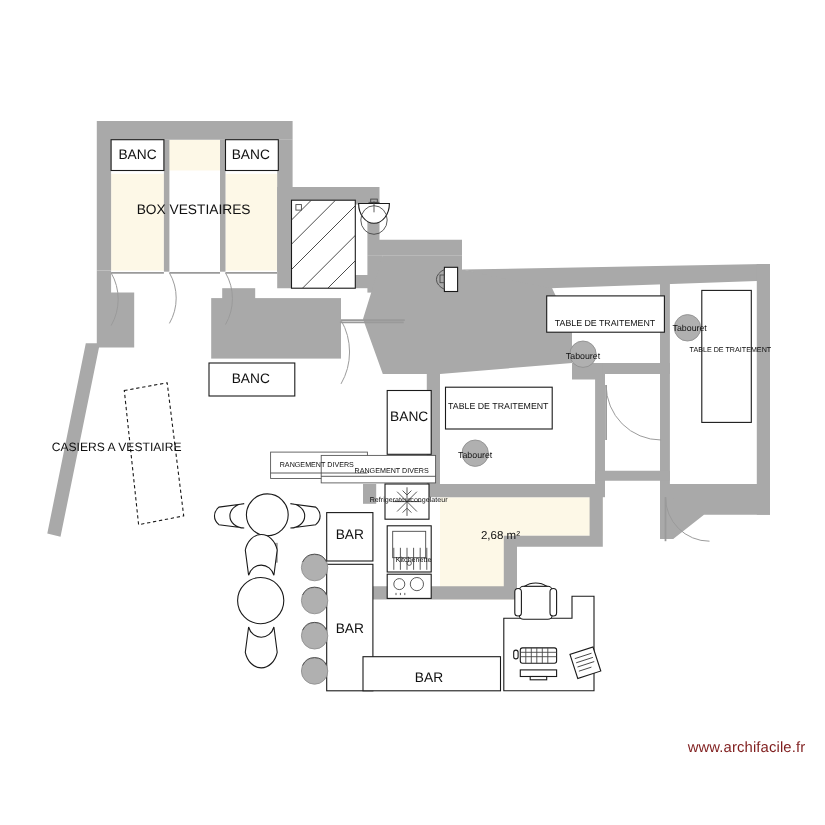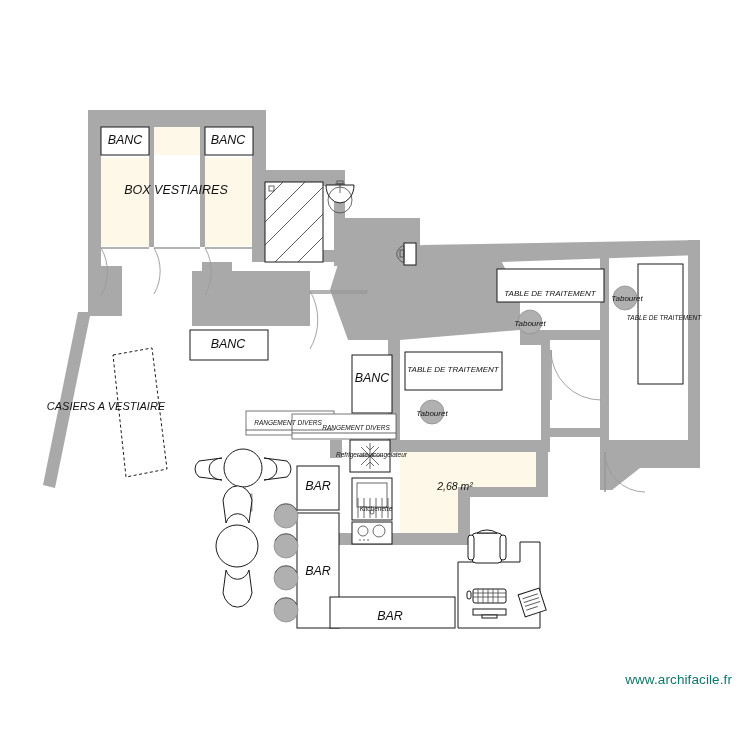--- a/index.html
+++ b/index.html
@@ -13,21 +13,20 @@
     height: 750px;
     font-family: "Liberation Sans", sans-serif;
     position: relative;
     overflow: hidden;
   }
   #plan-root {
     position: absolute;
     left: 0; top: 0;
     width: 648px;
     height: 750px;
-    font-style: italic;
   }
   svg.plan-canvas {
     display: block;
     width: 750px;
     height: 750px;
   }
   .wall { fill: #a9a9a9; stroke: none; }
   .room-fill { fill: #fdf8e7; stroke: none; }
   .furn { fill: #ffffff; stroke: #1a1a1a; stroke-width: 1; }
   .furn-thin { fill: #ffffff; stroke: #555; stroke-width: 0.8; }
@@ -47,21 +46,21 @@
   .lbl-md { font-size: 11px; }
   .lbl-sm { font-size: 8px; }
   .lbl-xs { font-size: 6.5px; }
   .lbl-area { font-size: 10.5px; }
   .watermark {
     position: absolute;
     right: 18px;
     bottom: 63px;
     font-family: "Liberation Sans", sans-serif;
     font-size: 13.5px;
-    color: #0f766e;
+    color: #7f1d1d;
     letter-spacing: 0.1px;
   }
 </style>
 </head>
 <body>
 
 <div id="plan-root">
 <svg class="plan-canvas" viewBox="0 0 750 750" xmlns="http://www.w3.org/2000/svg">
 
   <defs>

